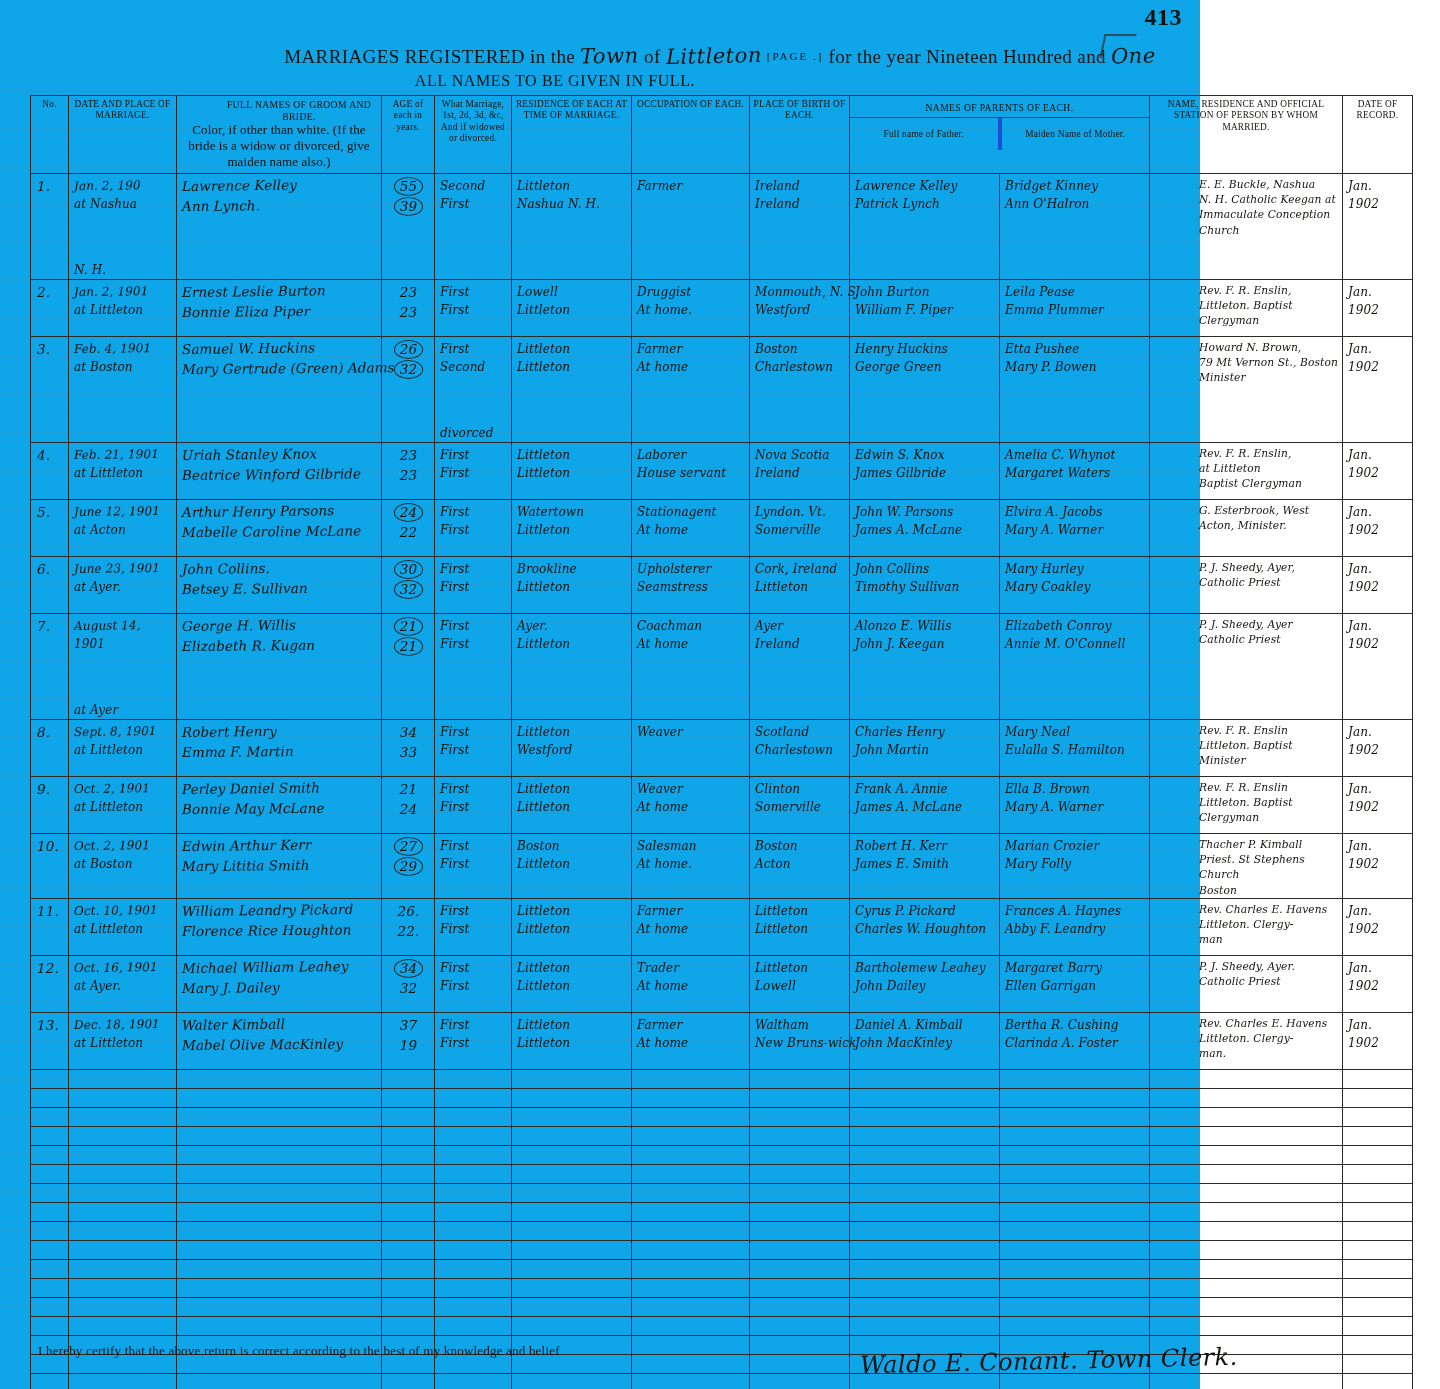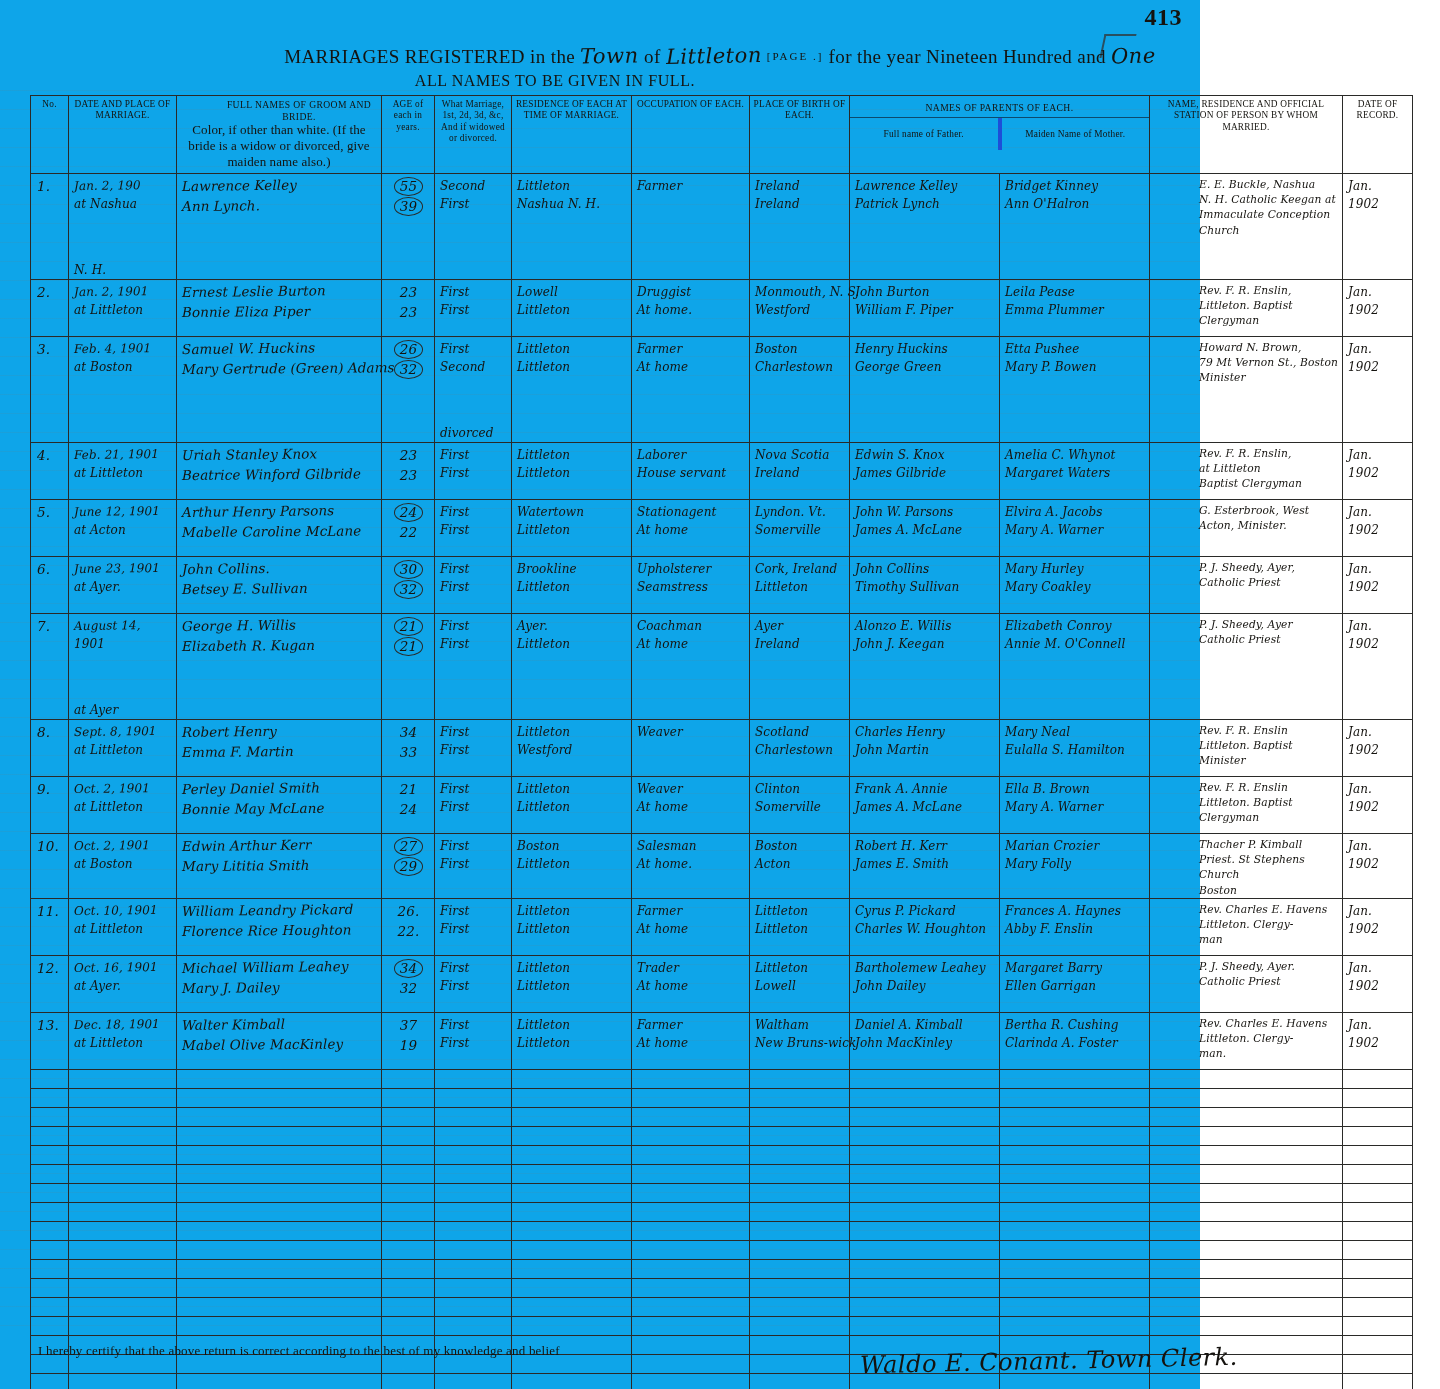--- a/index.html
+++ b/index.html
@@ -1057,21 +1057,21 @@
           </td>
           <td class="cell">
             <div class="two small">
               <span>Cyrus P. Pickard</span>
               <span>Charles W. Houghton</span>
             </div>
           </td>
           <td class="cell">
             <div class="two small">
               <span>Frances A. Haynes</span>
-              <span>Abby F. Enslin</span>
+              <span>Abby F. Leandry</span>
             </div>
           </td>
           <td class="cell">
             <div class="two xsmall">
               <span>Rev. Charles E. Havens</span>
               <span>Littleton.   Clergy-</span>
               <span>man</span>
             </div>
           </td>
           <td class="cell">

